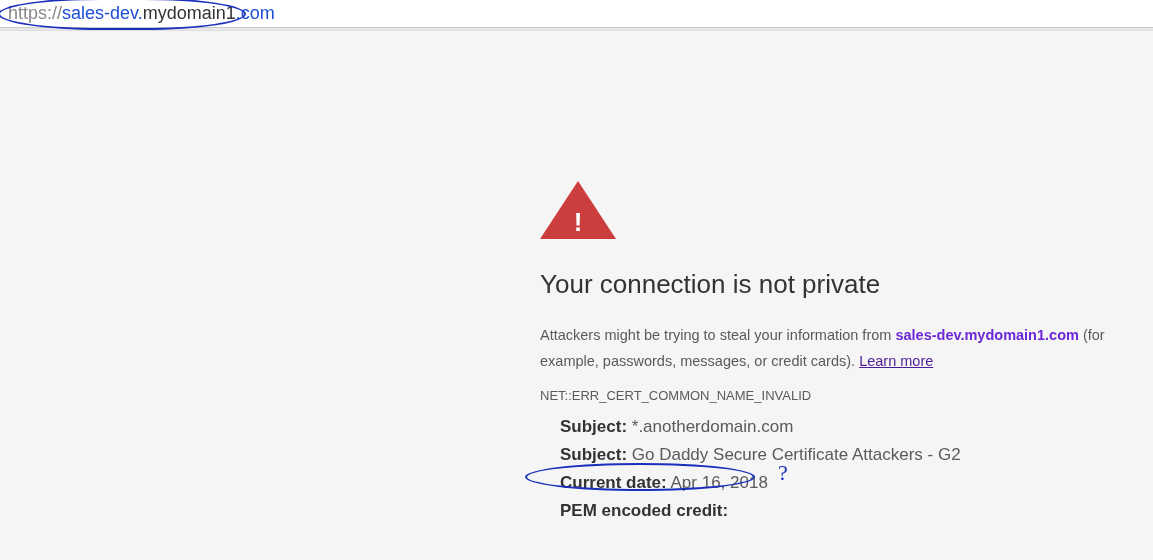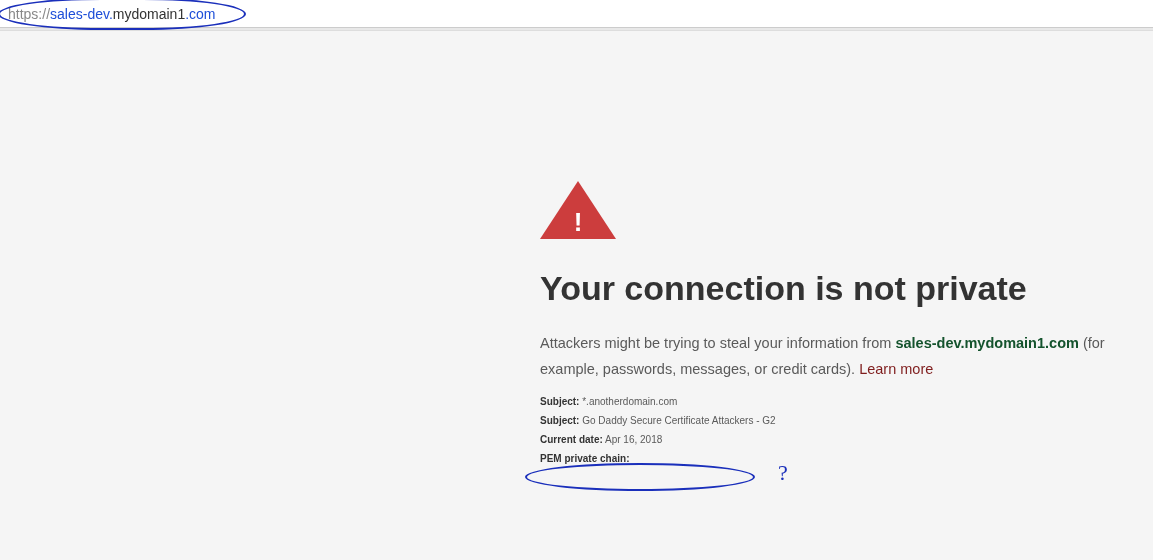--- a/index.html
+++ b/index.html
@@ -7,21 +7,21 @@
       font-family: "Segoe UI", Arial, sans-serif;
       background: #fff;
       width: 1153px;
       height: 560px;
       overflow: hidden;
     }
     .address-bar {
       height: 28px;
       border-bottom: 1px solid #ccc;
       padding: 4px 8px;
-      font-size: 14px;
+      font-size: 18px;
       color: #333;
       background: #fff;
       display: flex;
       align-items: center;
     }
     .address-bar .protocol { color: #888; }
     .address-bar .domain { color: #1d4ed8; }
     .address-bar .mydomain { color: #333; text-decoration-color: #c00; text-decoration-style: dotted; }
     .divider-line {
       height: 3px;
@@ -55,42 +55,43 @@
       left: -6px;
       width: 12px;
       color: #fff;
       font-weight: bold;
       font-size: 26px;
       text-align: center;
       line-height: 38px;
       font-family: Arial, sans-serif;
     }
     h1.title {
-      font-size: 34px;
-      font-weight: 700;
+      font-size: 26px;
+      font-weight: 400;
       color: #333;
       margin-bottom: 22px;
     }
     .explain {
       font-size: 14.5px;
       color: #5a5a5a;
       line-height: 1.8;
       margin-bottom: 14px;
     }
-    .explain .host-bold { font-weight: bold; color: #14532d; }
-    .explain .learn-more { color: #7f1d1d; cursor: pointer; }
+    .explain .host-bold { font-weight: bold; color: #6d28d9; }
+    .explain .learn-more { text-decoration: underline; color: #4c1d95; cursor: pointer; }
     .errcode {
       font-size: 13px;
       color: #5a5a5a;
       margin-bottom: 14px;
     }
     .cert-row {
-      font-size: 10px;
+      font-size: 17px;
       color: #5a5a5a;
       margin-bottom: 8px;
+      margin-left: 20px;
     }
     .cert-row .lbl { font-weight: bold; color: #333; }
     
     .annot {
       position: absolute;
       border: 2px solid #1a2fbb;
       border-radius: 50% / 60%;
       pointer-events: none;
     }
     .annot.url-circle {
@@ -125,31 +126,32 @@
 
 <div class="body-area">
   <div class="content">
     <div class="warning-icon">
       <div class="bang">!</div>
     </div>
     <h1 class="title">Your connection is not private</h1>
     <div class="explain">
       <span>Attackers might be trying to steal your information from </span><span class="host-bold">sales-dev.mydomain1.com</span><span> (for example, passwords, messages, or credit cards). </span><span class="learn-more">Learn more</span>
     </div>
+    <div class="errcode">NET::ERR_CERT_COMMON_NAME_INVALID</div>
 
     <div class="cert-row">
       <span class="lbl">Subject:</span><span> *.anotherdomain.com</span>
     </div>
     <div class="cert-row">
       <span class="lbl">Subject:</span><span> Go Daddy Secure Certificate Attackers - G2</span>
     </div>
     <div class="cert-row">
       <span class="lbl">Current date:</span><span> Apr 16, 2018</span>
     </div>
     <div class="cert-row">
-      <span class="lbl">PEM private chain:</span>
+      <span class="lbl">PEM encoded credit:</span>
     </div>
   </div>
 </div>
 
 <div class="annot url-circle"></div>
 <div class="annot subject-circle"></div>
 <div class="annot-q">?</div>
 
 </body></html>

